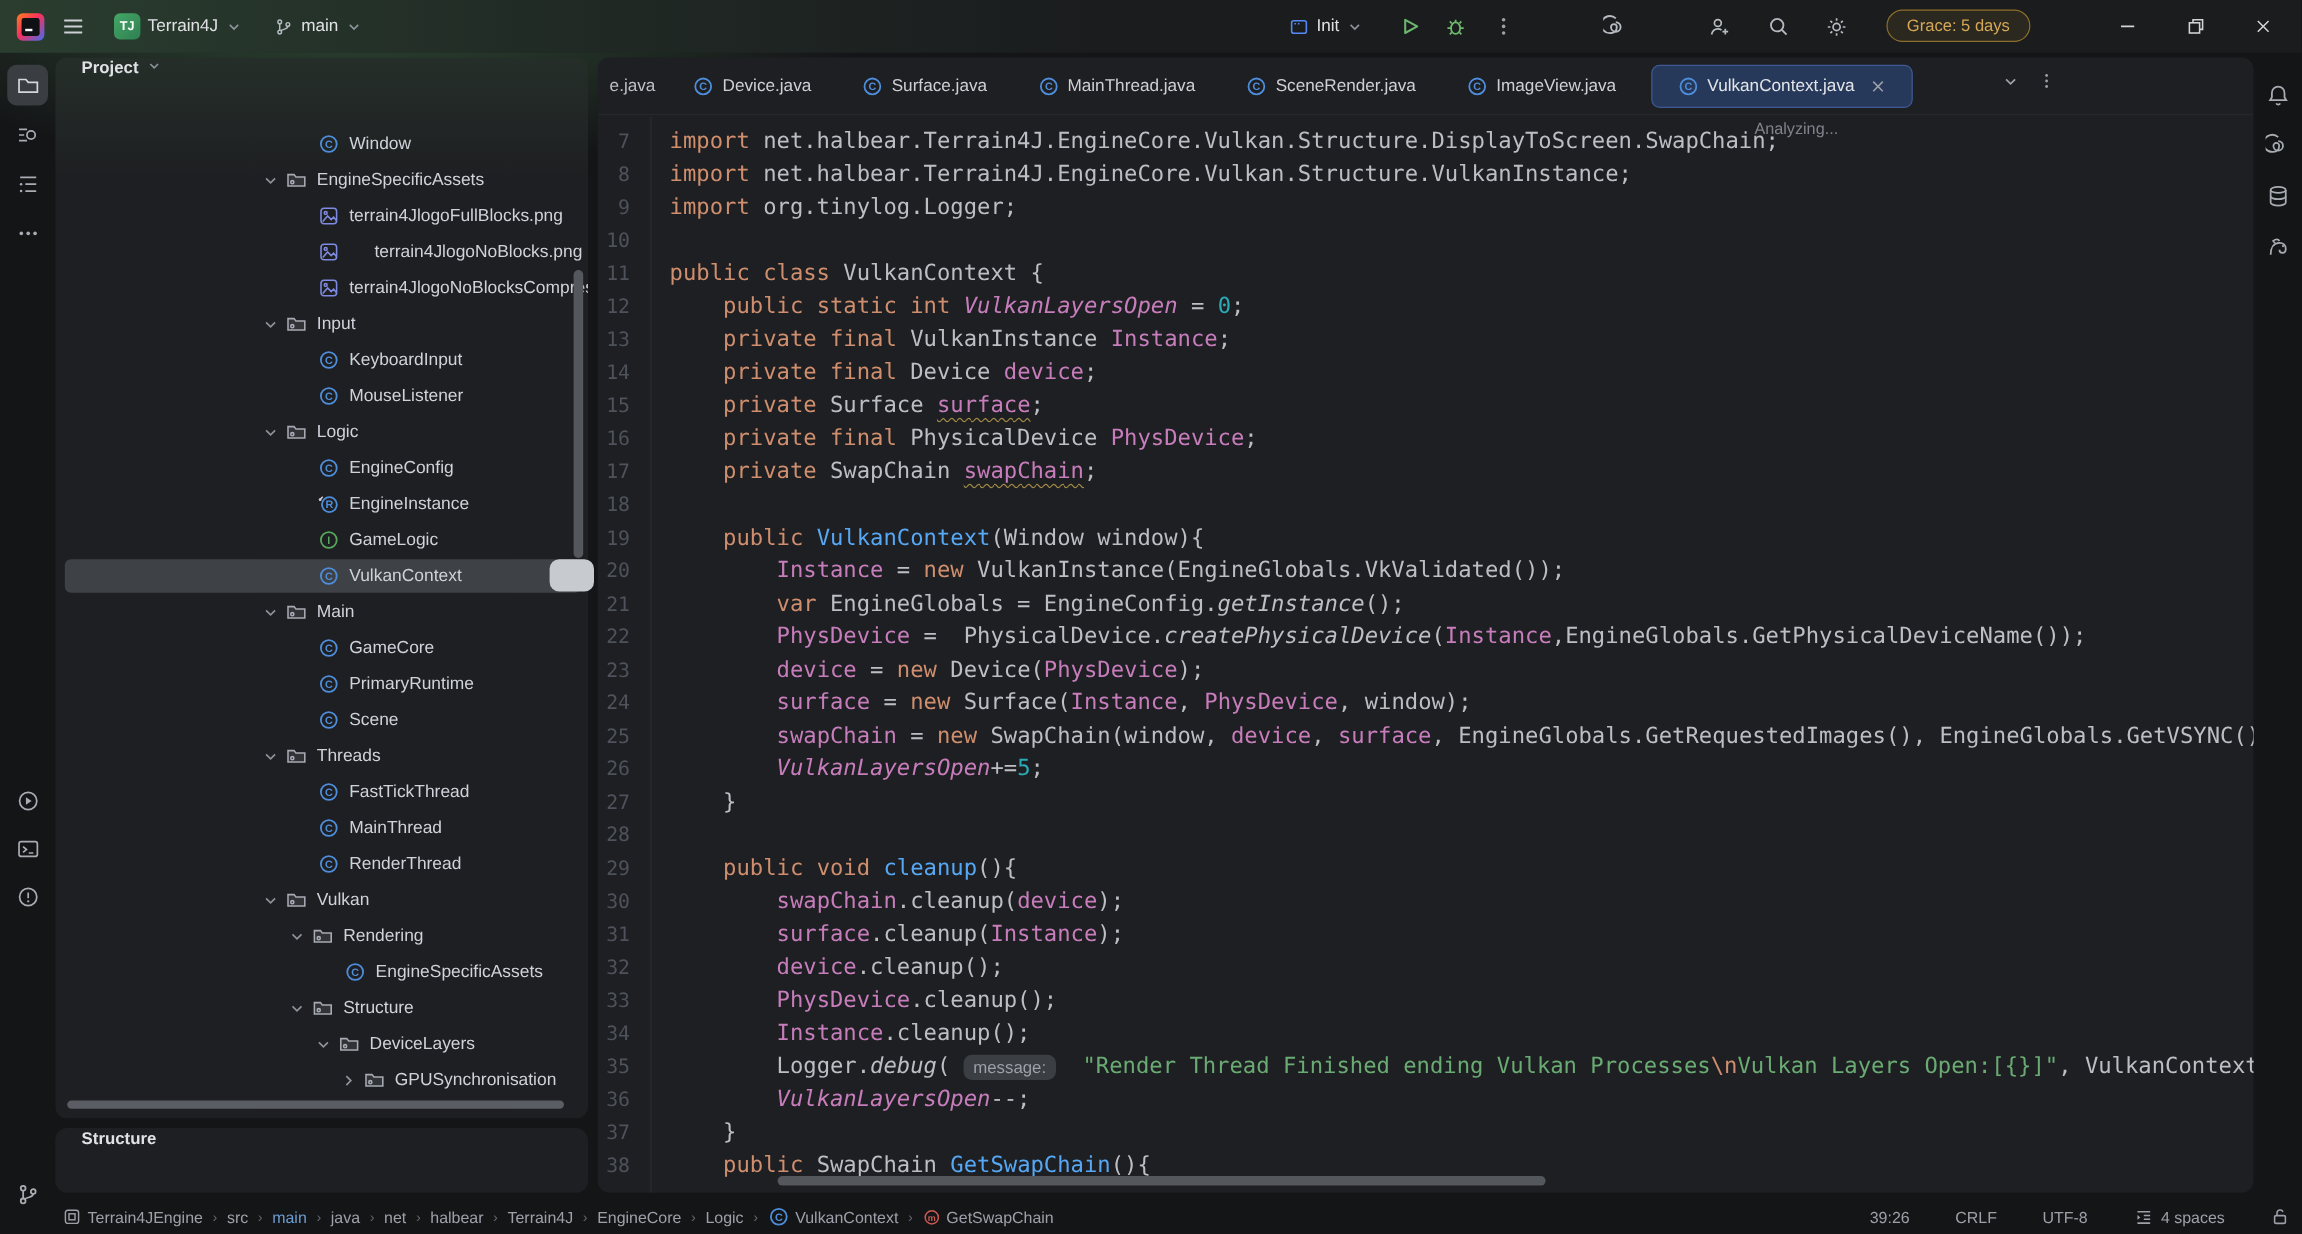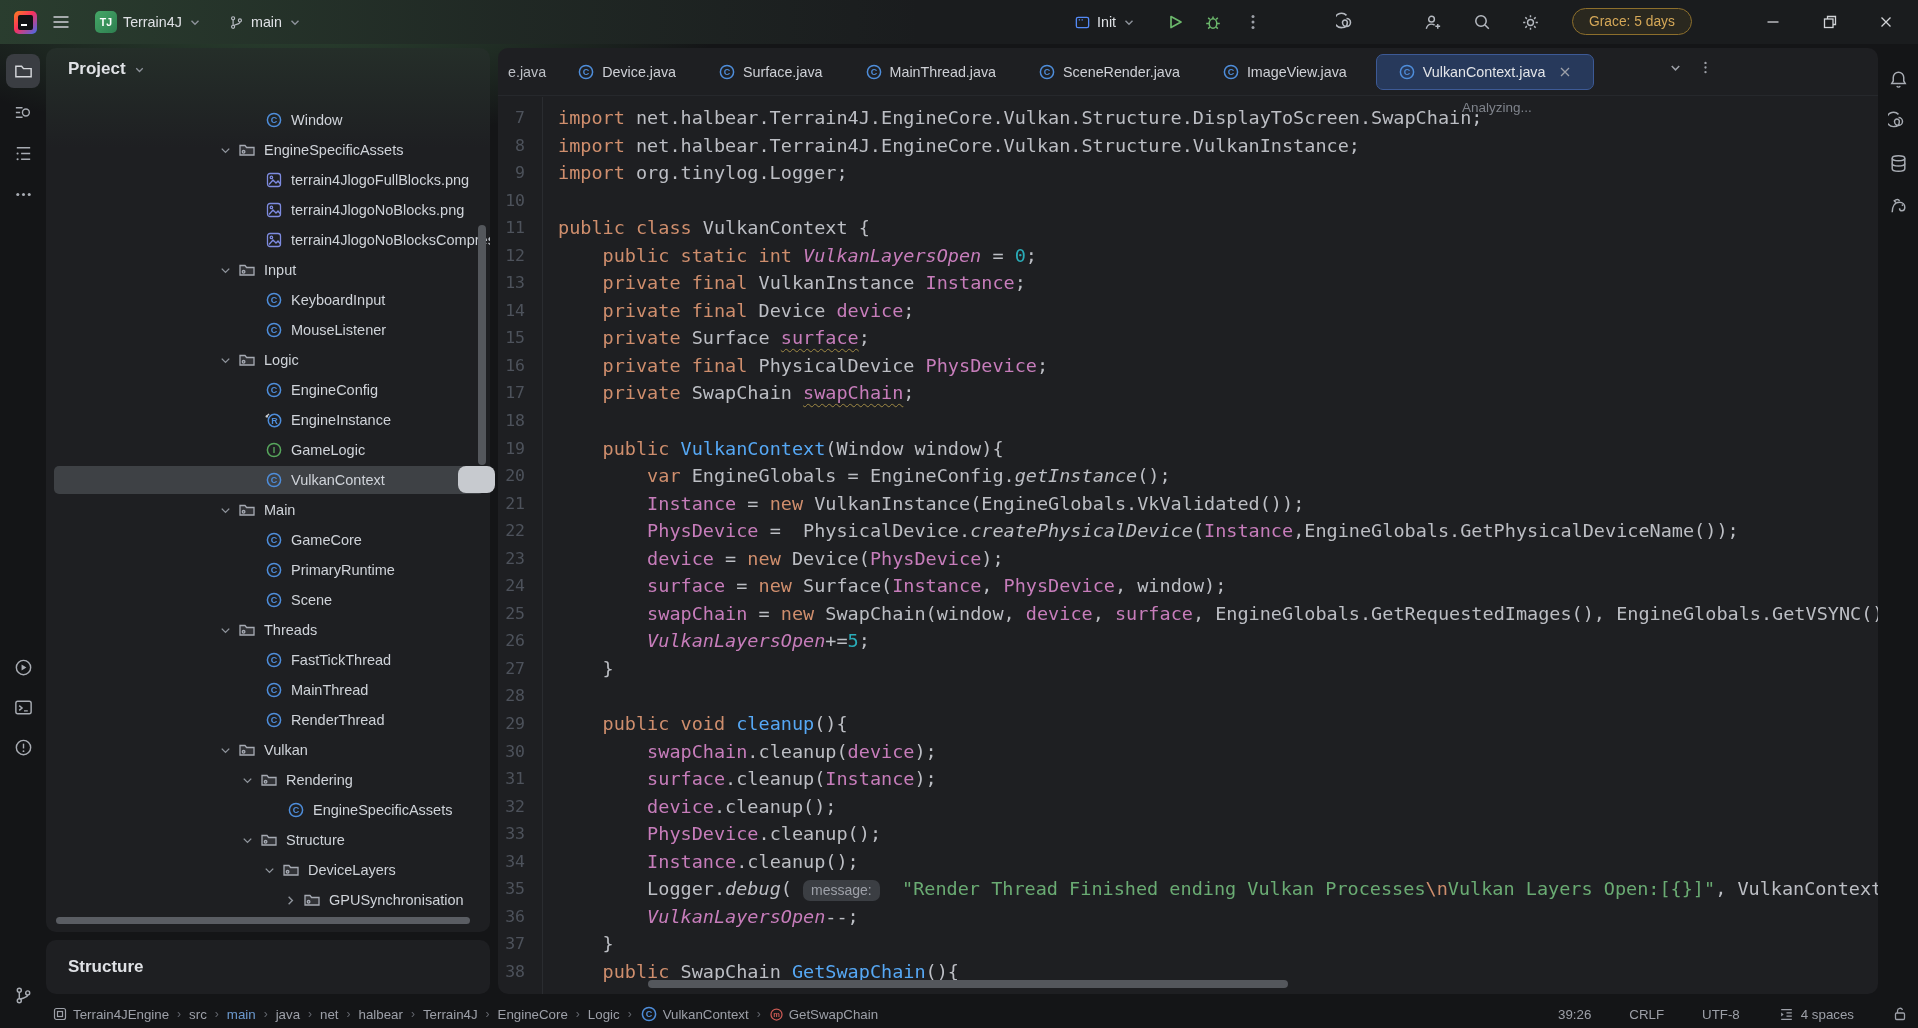--- a/index.html
+++ b/index.html
@@ -39,22 +39,22 @@
   .rail-btn{ width:34px; height:34px; margin: 0 auto; border-radius:8px; display:flex; align-items:center; justify-content:center; }
   .rail-btn.active{ background:#3A3D42; }
   #rail-top{ display:flex; flex-direction:column; gap:7px; padding-top:10px; }
   #rail-bottom{ position:absolute; top:606px; left:0; width:46px; display:flex; flex-direction:column; gap:6px; }
   #rail-vcs{ position:absolute; top:934px; left:0; width:46px; }
   #right-rail .rail-col{ display:flex; flex-direction:column; gap:8px; padding-top:18px; }
 
   
   #project-card{ left:46px; top:48px; width:444px; height:884px;
     background:linear-gradient(180deg, rgba(64,107,70,.20), rgba(64,107,70,0) 100px), #1E1F22; }
-  .panel-header{ height:42px; display:flex; align-items:center; padding-left:22px; gap:7px;
-    font-size:17px; font-weight:700; color:#DFE1E5; }
+  .panel-header{ height:42px; display:flex; align-items:flex-start; padding-left:22px; gap:7px;
+    font-size:14px; font-weight:700; color:#DFE1E5; }
   #tree{ position:absolute; left:0; top:57px; right:0; }
   .tree-row{ position:absolute; left:0; width:444px; height:30px; display:flex; align-items:center; font-size:14.5px; color:#CFD3D9; white-space:nowrap; overflow:hidden; }
   .tree-row .hl{ position:absolute; left:8px; width:430px; height:28px; top:1px; border-radius:5px; background:#3E4145; }
   .tree-bit{ position:relative; display:flex; align-items:center; gap:0; }
   .tree-chev{ width:20px; height:18px; display:flex; align-items:center; }
   .tree-ico{ width:22px; height:18px; display:flex; align-items:center; }
   .tree-label{ position:relative; padding-left:4px; }
   .vscroll{ position:absolute; left:432px; top:177px; width:8px; height:240px; border-radius:4px; background:#54575C; }
   .hscroll{ position:absolute; left:10px; top:869px; width:414px; height:7px; border-radius:4px; background:#5A5D63; }
   #splitter-handle{ position:absolute; left:458px; top:466px; width:37px; height:27px; border-radius:8px; background:#C7CACF; z-index:3; }
@@ -389,21 +389,21 @@
             <svg width="18" height="18" viewBox="0 0 18 18" fill="none" stroke="#7E8BE0" stroke-width="1.3">
               <rect x="2.5" y="2.5" width="13" height="13" rx="2.5"></rect>
               <circle cx="6.4" cy="6.4" r="1.2"></circle>
               <path d="M4 13.5l4-4.5 3 3 2-2 2.5 3"></path>
             </svg>
           </span>
           <span class="tree-label">terrain4JlogoFullBlocks.png</span>
         </div>
       </div>
       <div class="tree-row" style="top: 90px;">
-        <div class="tree-bit" style="margin-left: 219px;">
+        <div class="tree-bit" style="margin-left: 219px; gap: 21px;">
           <span class="tree-ico">
             <svg width="18" height="18" viewBox="0 0 18 18" fill="none" stroke="#7E8BE0" stroke-width="1.3">
               <rect x="2.5" y="2.5" width="13" height="13" rx="2.5"></rect>
               <circle cx="6.4" cy="6.4" r="1.2"></circle>
               <path d="M4 13.5l4-4.5 3 3 2-2 2.5 3"></path>
             </svg>
           </span>
           <span class="tree-label">terrain4JlogoNoBlocks.png</span>
         </div>
       </div>
@@ -847,22 +847,22 @@
       <div class="code-line"></div>
       <div class="code-line"><span class="t-k">public class </span><span class="t-d">VulkanContext {</span></div>
       <div class="code-line"><span class="t-d">    </span><span class="t-k">public static int </span><span class="t-sf">VulkanLayersOpen</span><span class="t-d"> = </span><span class="t-n">0</span><span class="t-d">;</span></div>
       <div class="code-line"><span class="t-d">    </span><span class="t-k">private final </span><span class="t-d">VulkanInstance </span><span class="t-f">Instance</span><span class="t-d">;</span></div>
       <div class="code-line"><span class="t-d">    </span><span class="t-k">private final </span><span class="t-d">Device </span><span class="t-f">device</span><span class="t-d">;</span></div>
       <div class="code-line"><span class="t-d">    </span><span class="t-k">private </span><span class="t-d">Surface </span><span class="t-fw">surface</span><span class="t-d">;</span></div>
       <div class="code-line"><span class="t-d">    </span><span class="t-k">private final </span><span class="t-d">PhysicalDevice </span><span class="t-f">PhysDevice</span><span class="t-d">;</span></div>
       <div class="code-line"><span class="t-d">    </span><span class="t-k">private </span><span class="t-d">SwapChain </span><span class="t-fw">swapChain</span><span class="t-d">;</span></div>
       <div class="code-line"></div>
       <div class="code-line"><span class="t-d">    </span><span class="t-k">public </span><span class="t-m">VulkanContext</span><span class="t-d">(Window window){</span></div>
+      <div class="code-line"><span class="t-d">        </span><span class="t-f">Instance</span><span class="t-d"> = </span><span class="t-k">new</span><span class="t-d"> VulkanInstance(EngineGlobals.VkValidated());</span></div>
       <div class="code-line"><span class="t-d">        </span><span class="t-k">var</span><span class="t-d"> EngineGlobals = EngineConfig.</span><span class="t-i">getInstance</span><span class="t-d">();</span></div>
-      <div class="code-line"><span class="t-d">        </span><span class="t-f">Instance</span><span class="t-d"> = </span><span class="t-k">new</span><span class="t-d"> VulkanInstance(EngineGlobals.VkValidated());</span></div>
       <div class="code-line"><span class="t-d">        </span><span class="t-f">PhysDevice</span><span class="t-d"> =  PhysicalDevice.</span><span class="t-i">createPhysicalDevice</span><span class="t-d">(</span><span class="t-f">Instance</span><span class="t-d">,EngineGlobals.GetPhysicalDeviceName());</span></div>
       <div class="code-line"><span class="t-d">        </span><span class="t-f">device</span><span class="t-d"> = </span><span class="t-k">new</span><span class="t-d"> Device(</span><span class="t-f">PhysDevice</span><span class="t-d">);</span></div>
       <div class="code-line"><span class="t-d">        </span><span class="t-f">surface</span><span class="t-d"> = </span><span class="t-k">new</span><span class="t-d"> Surface(</span><span class="t-f">Instance</span><span class="t-d">, </span><span class="t-f">PhysDevice</span><span class="t-d">, window);</span></div>
       <div class="code-line"><span class="t-d">        </span><span class="t-f">swapChain</span><span class="t-d"> = </span><span class="t-k">new</span><span class="t-d"> SwapChain(window, </span><span class="t-f">device</span><span class="t-d">, </span><span class="t-f">surface</span><span class="t-d">, EngineGlobals.GetRequestedImages(), EngineGlobals.GetVSYNC());</span></div>
       <div class="code-line"><span class="t-d">        </span><span class="t-sf">VulkanLayersOpen</span><span class="t-d">+=</span><span class="t-n">5</span><span class="t-d">;</span></div>
       <div class="code-line"><span class="t-d">    }</span></div>
       <div class="code-line"></div>
       <div class="code-line"><span class="t-d">    </span><span class="t-k">public void </span><span class="t-m">cleanup</span><span class="t-d">(){</span></div>
       <div class="code-line"><span class="t-d">        </span><span class="t-f">swapChain</span><span class="t-d">.cleanup(</span><span class="t-f">device</span><span class="t-d">);</span></div>
       <div class="code-line"><span class="t-d">        </span><span class="t-f">surface</span><span class="t-d">.cleanup(</span><span class="t-f">Instance</span><span class="t-d">);</span></div>

